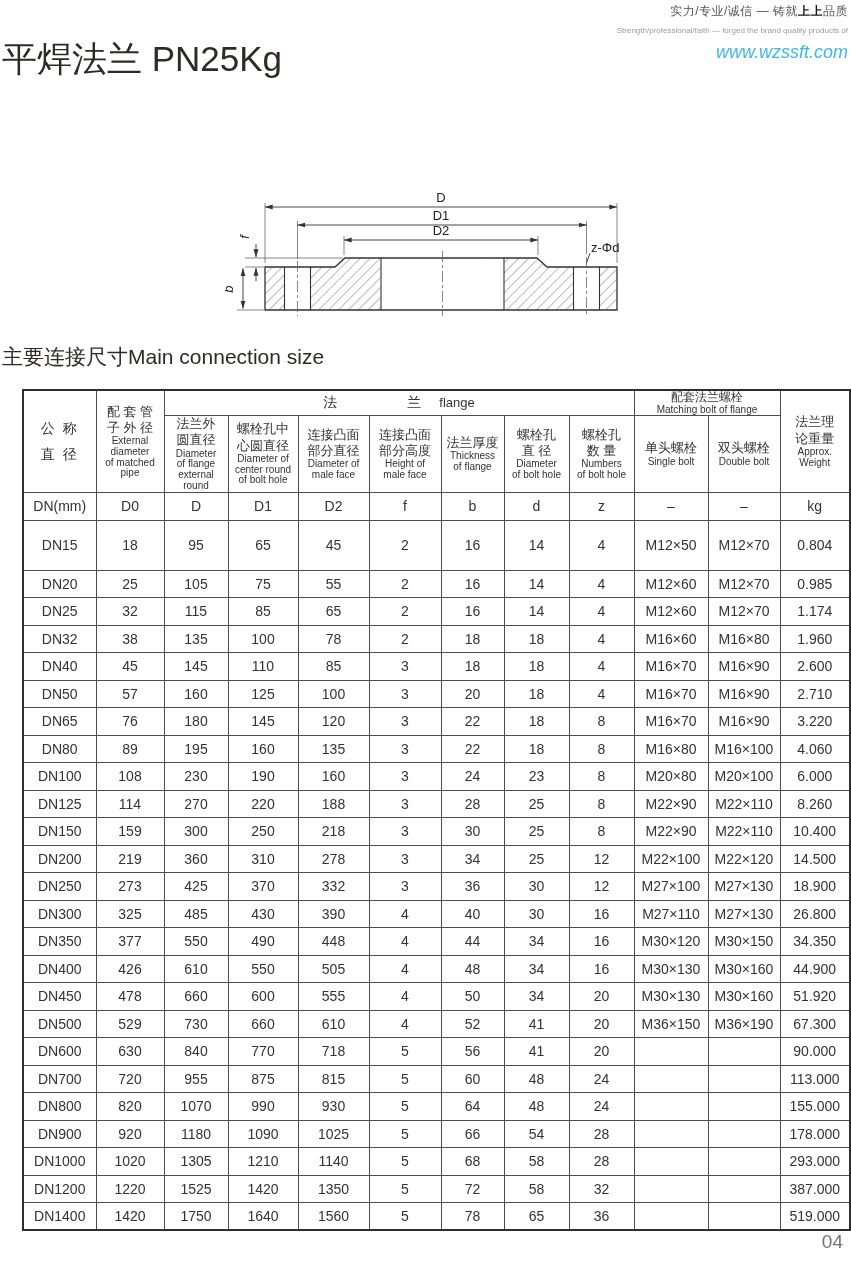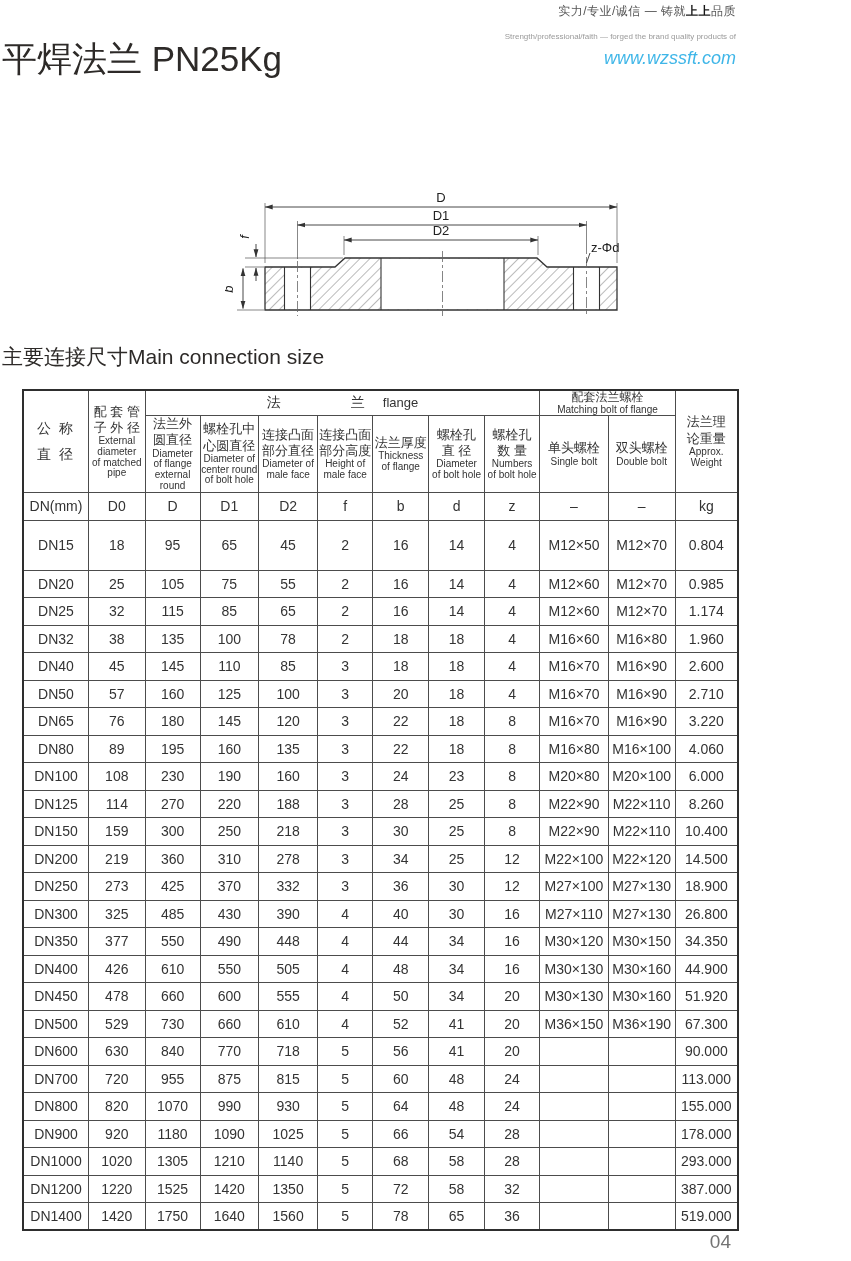--- a/index.html
+++ b/index.html
@@ -1,23 +1,23 @@
 <!DOCTYPE html>
 <html><head>
 <meta charset="utf-8">
 <style>
   html,body{margin:0;padding:0;background:#fff;}
   body{font-family:"Liberation Sans","DejaVu Sans",sans-serif;color:#333;}
-  .page{position:relative;width:739px;height:1261px;background:#fff;overflow:hidden;}
+  .page{position:relative;width:851px;height:1261px;background:#fff;overflow:hidden;}
 
   
   .masthead{position:absolute;top:3px;right:3px;text-align:right;}
   .tagline-cn{font-size:12px;color:#555;letter-spacing:.5px;}
   .tagline-cn b{color:#161616;}
-  .tagline-en{font-size:8px;color:#9a9a9a;margin-top:12px;padding-left:44px;}
+  .tagline-en{font-size:8px;color:#9a9a9a;margin-top:6px;padding-left:44px;}
   .website{font-size:18px;font-style:italic;color:#3fb6e8;margin-top:7px;}
 
   
   .title-cn{position:absolute;left:2px;top:36px;font-size:35px;color:#2d2a28;}
   .title-en{position:absolute;left:2px;top:84px;font-size:21px;color:#3a3633;}
   .section-head{position:absolute;left:2px;top:343px;font-size:21px;color:#2d2a28;}
   .section-head .en{margin-left:0;}
 
   
   .diagram{position:absolute;left:225px;top:185px;}

